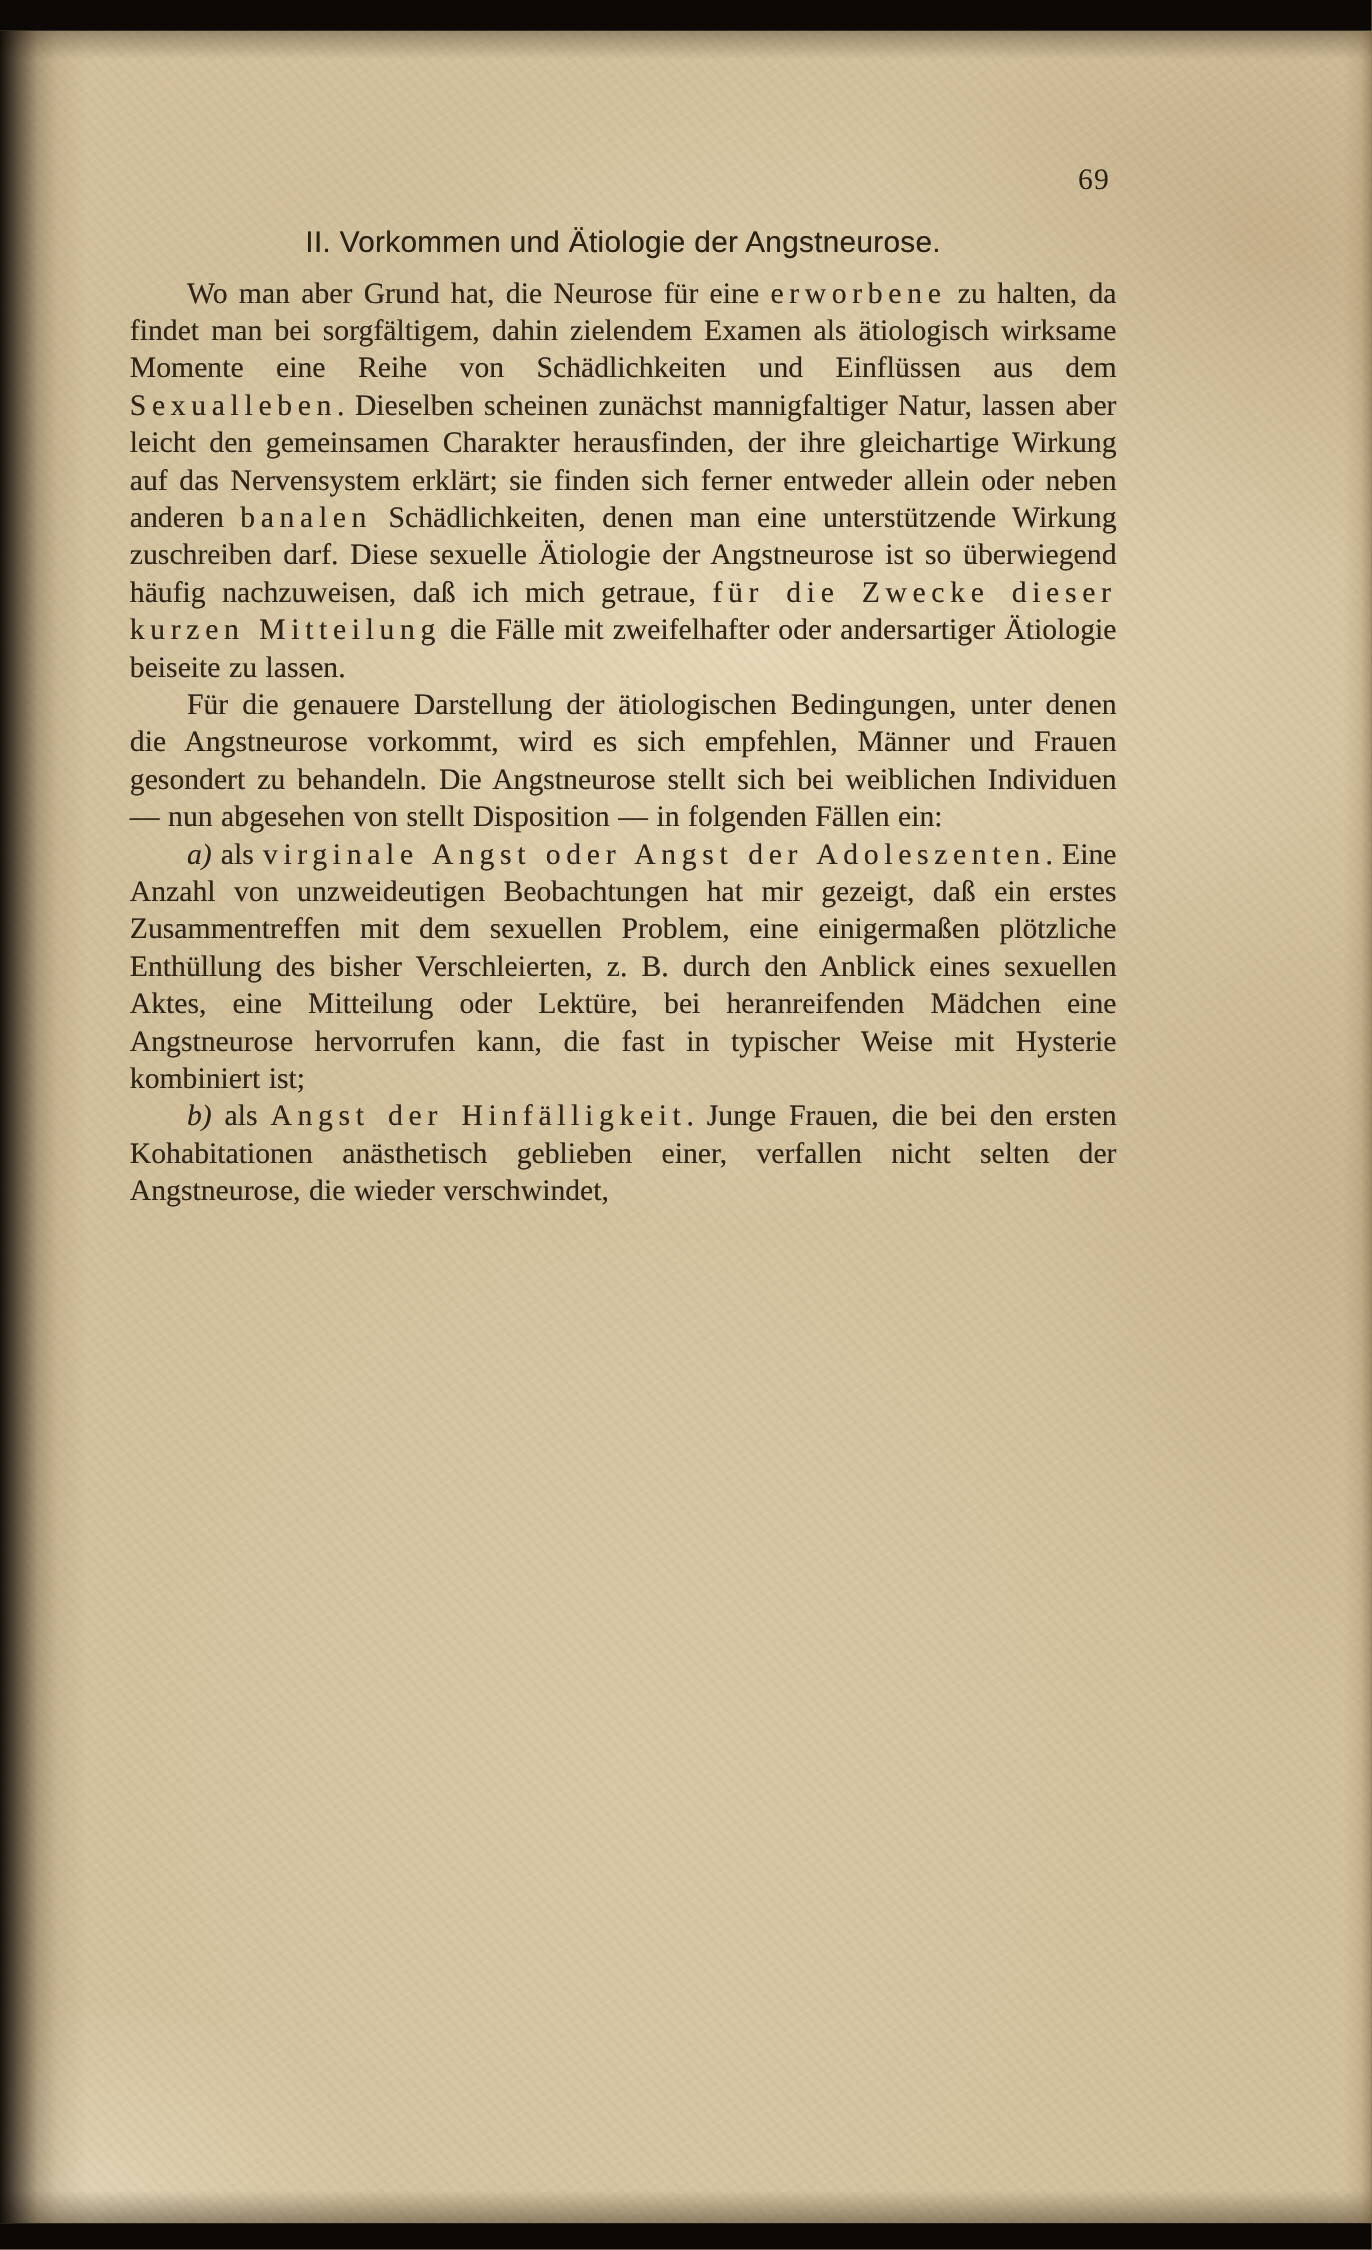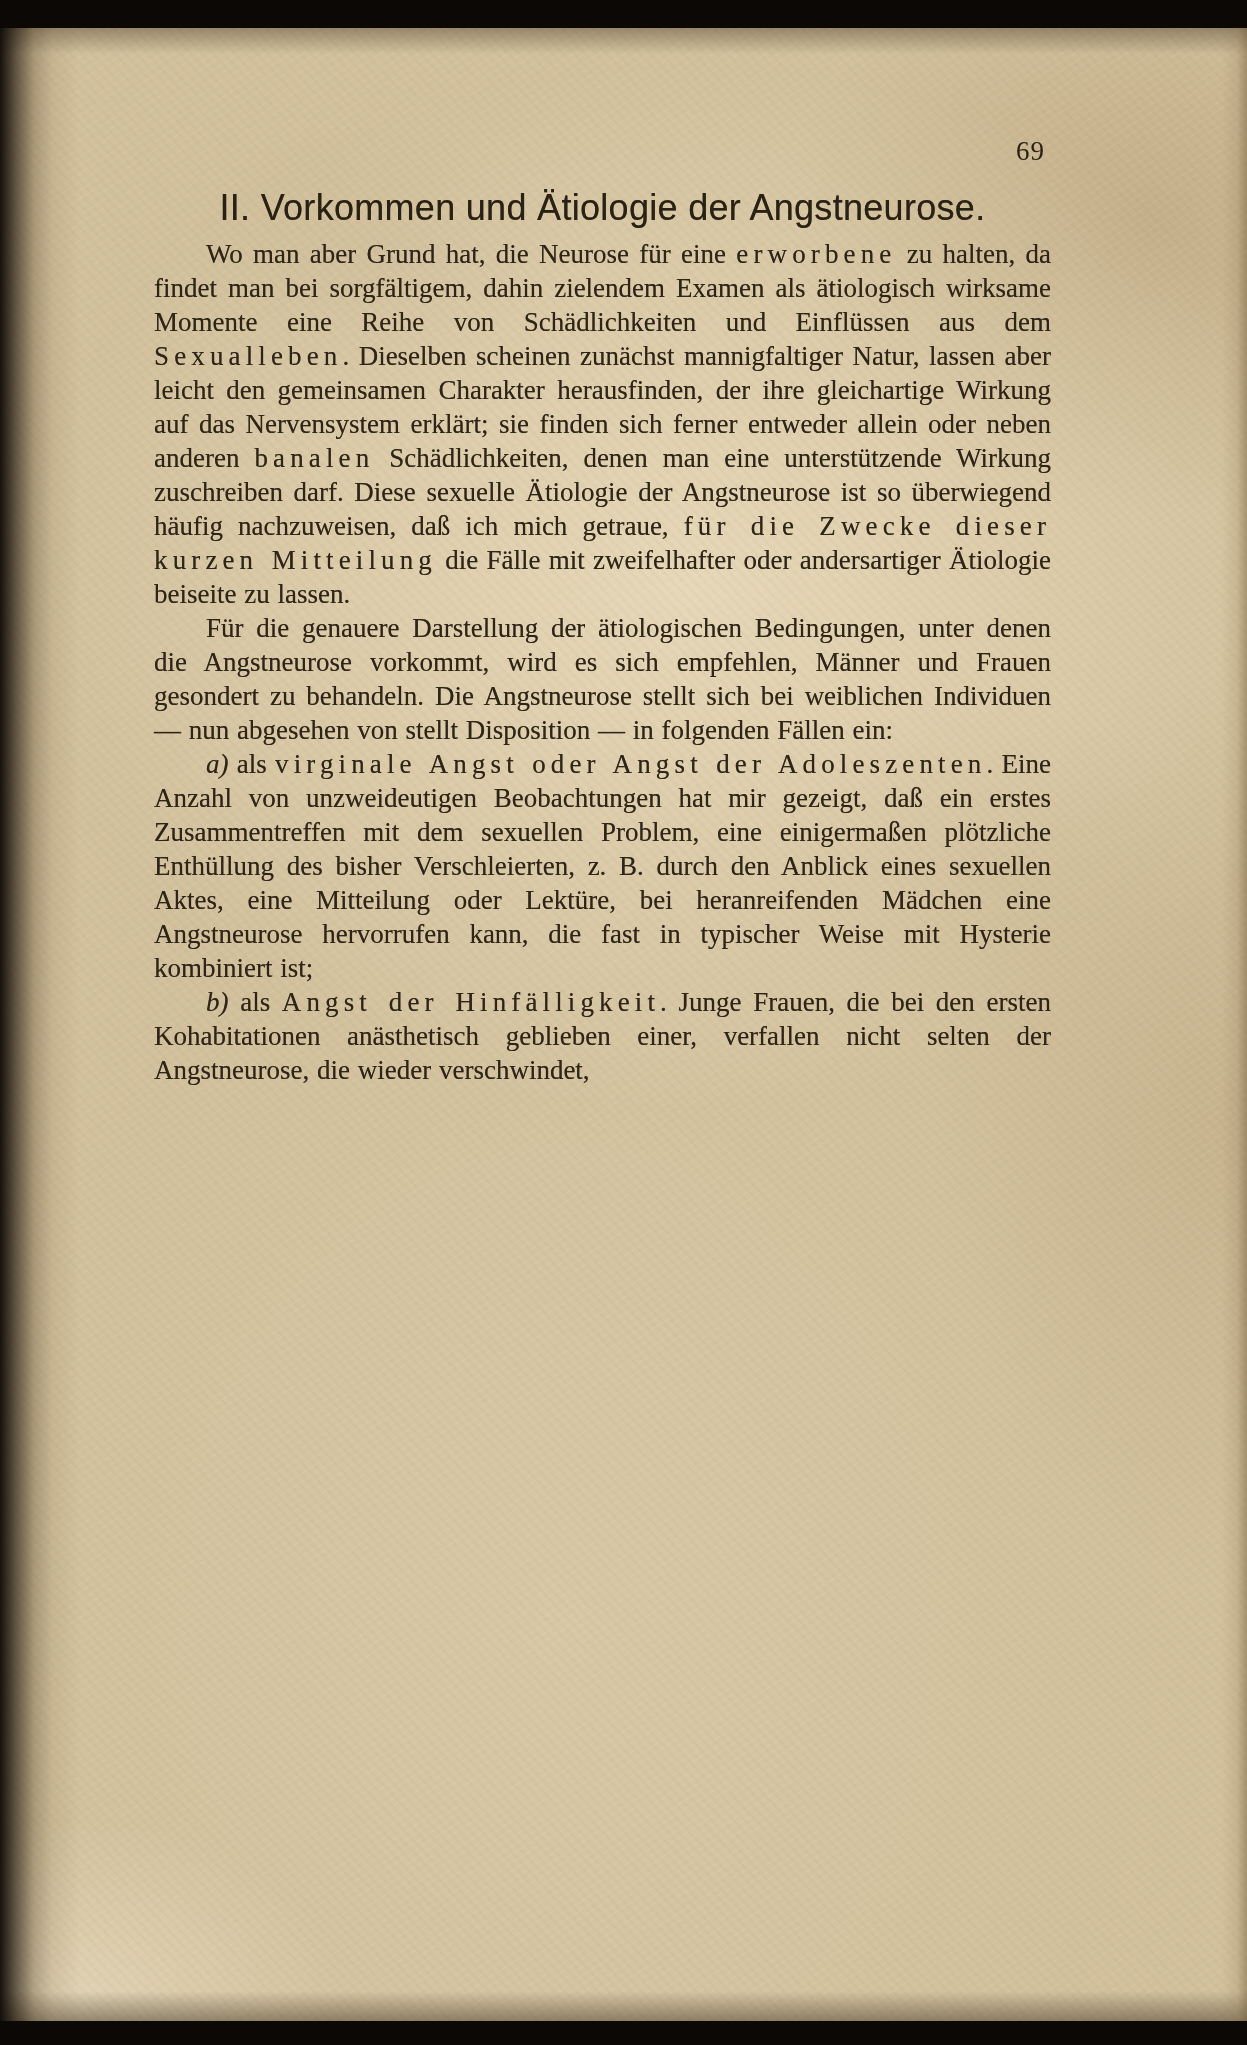--- a/index.html
+++ b/index.html
@@ -78,24 +78,23 @@
     left: 0;
     right: 0;
     bottom: 0;
     height: 30px;
     background: linear-gradient(0deg, rgba(35,24,12,0.40), rgba(35,24,12,0));
     pointer-events: none;
   }
   .text-block {
     position: absolute;
     left: 118px;
-    top: 108px; 
+    top: 120px; 
     width: 897px;
     color: #2e2518;
-    margin-left: 36px;
   }
   .page-number {
     text-align: right;
     font-size: 27px;
     letter-spacing: 1px;
     padding-right: 6px;
     margin-bottom: 24px;
     color: #2b2214;
   }
   .page-content p.para {
@@ -107,21 +106,21 @@
     -webkit-hyphens: auto;
     word-spacing: 1px;
     text-shadow: 0 0 0.5px rgba(46,37,24,0.55);
   }
   .page-content p.para.indent {
     text-indent: 52px;
   }
   .page-content h2.heading {
     font-family: "Liberation Sans", "DejaVu Sans", sans-serif;
     font-weight: normal;
-    font-size: 36px;
+    font-size: 27px;
     line-height: 34px;
     text-align: center;
     letter-spacing: 0.3px;
     margin: 16px 0 12px 0;
     color: #292113;
     text-shadow: 0 0 0.5px rgba(41,33,19,0.6);
   }
   .spaced {
     letter-spacing: 0.19em;
   }

